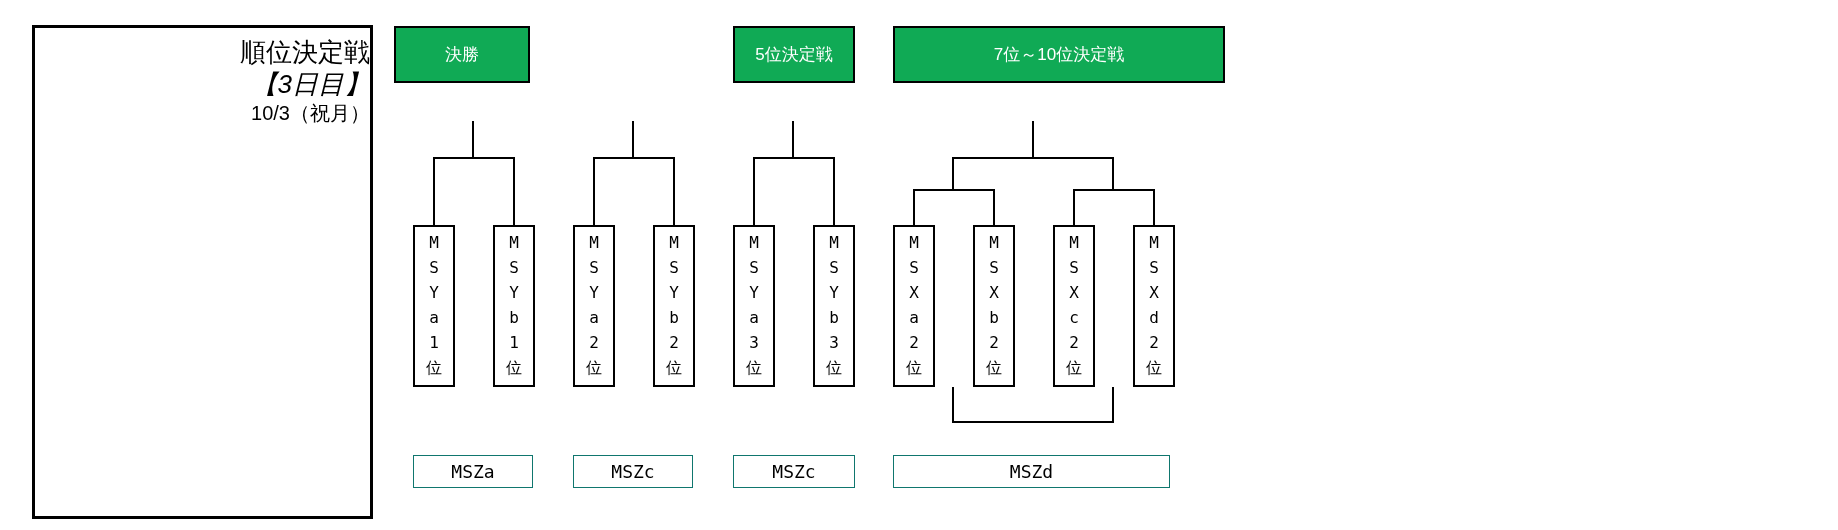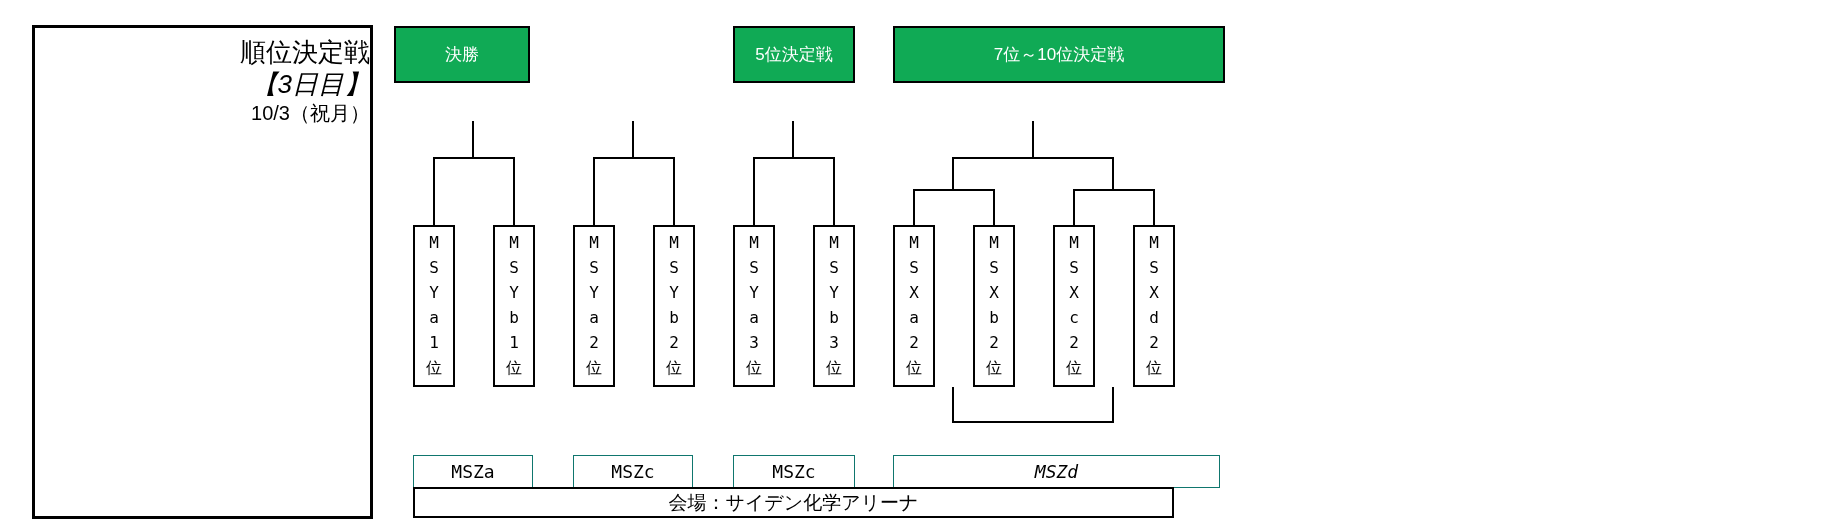--- a/index.html
+++ b/index.html
@@ -187,19 +187,16 @@
   <div class="slot" style="left:1133px;">M
 S
 X
 d
 2
 位</div>
 
   <div class="zbox" style="left:413px;width:120px;">MSZa</div>
   <div class="zbox" style="left:573px;width:120px;">MSZc</div>
   <div class="zbox" style="left:733px;width:122px;">MSZc</div>
-  <div class="zbox" style="left:893px;width:327px;font-style:italic;">MSZd</div>
-
-  <div class="venue">
-    <span>会場：サイデン化学アリーナ</span>
-  </div>
+  <div class="zbox" style="left:893px;width:277px;">MSZd</div>
+
 
 </div>
 
 </body></html>

